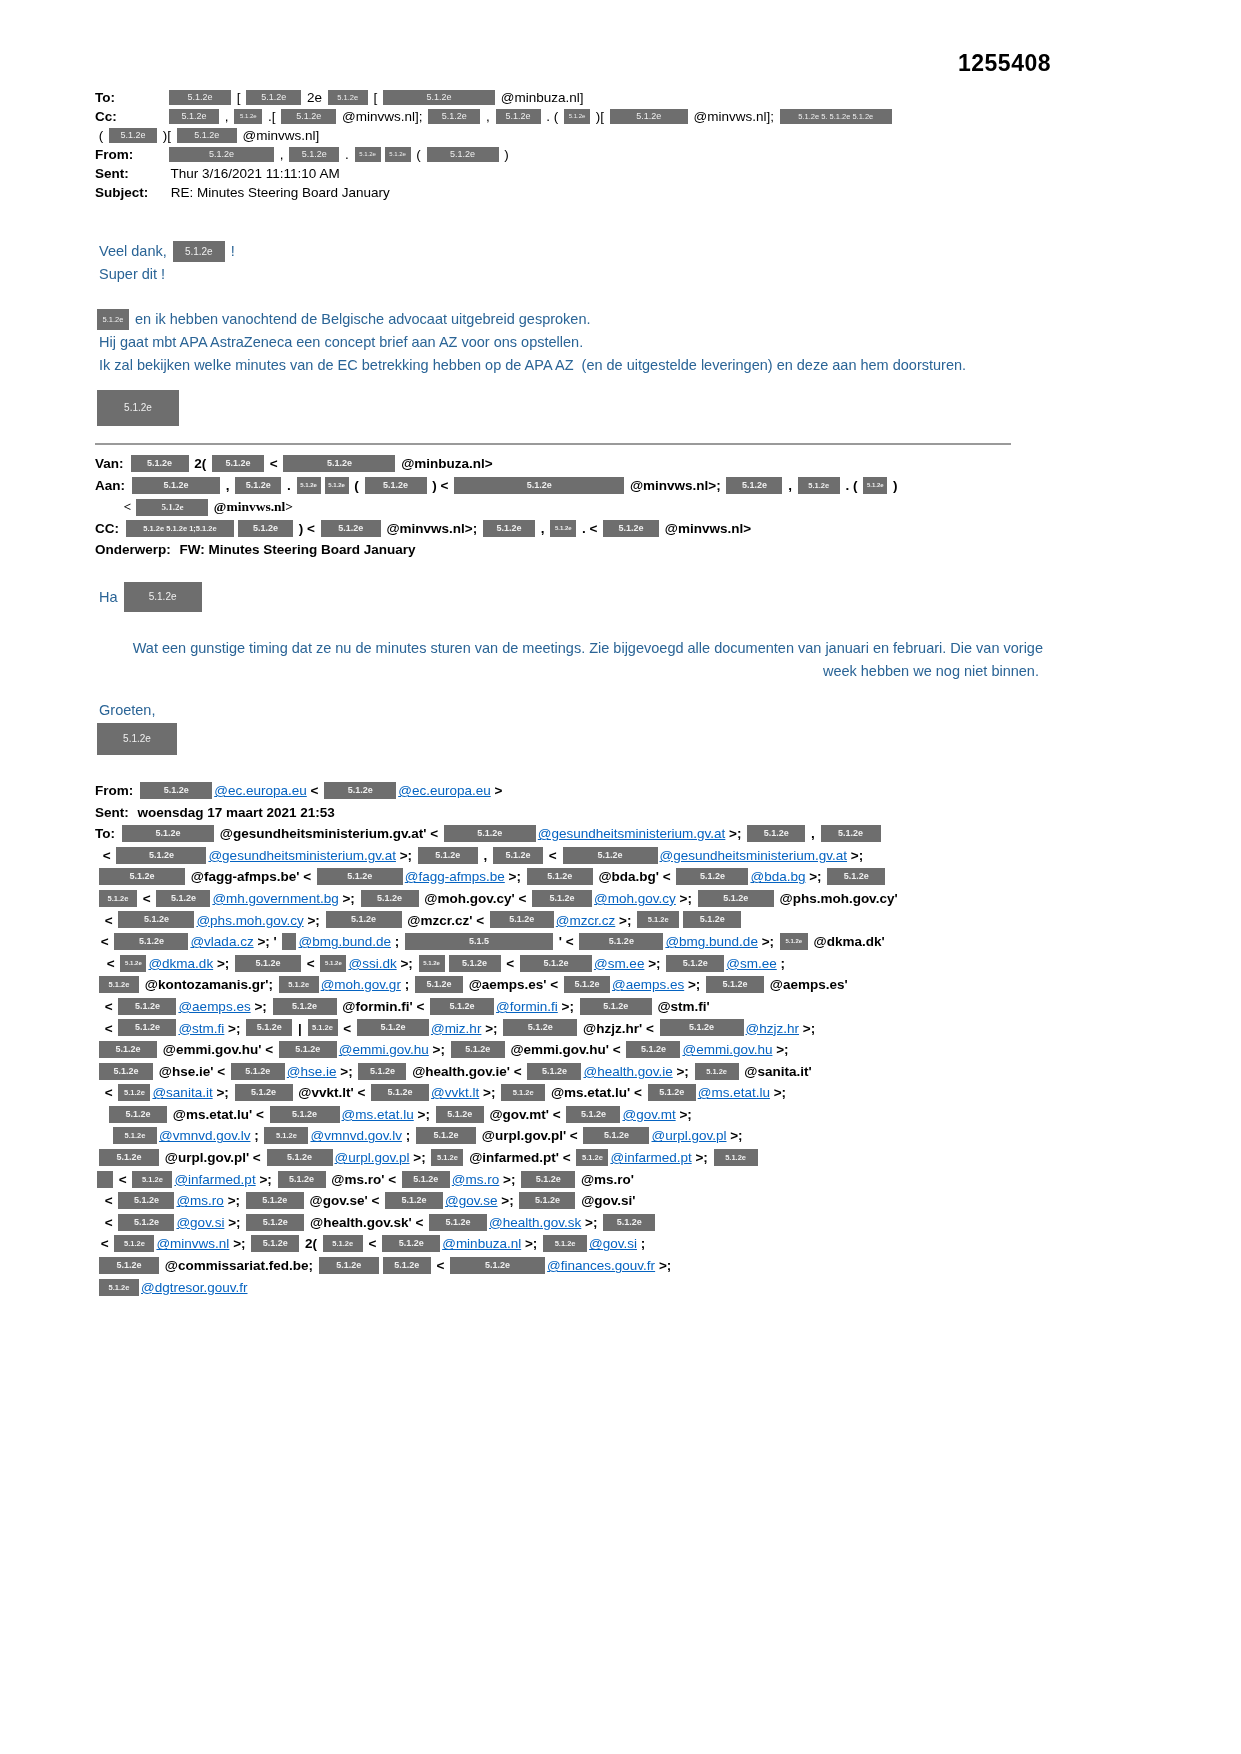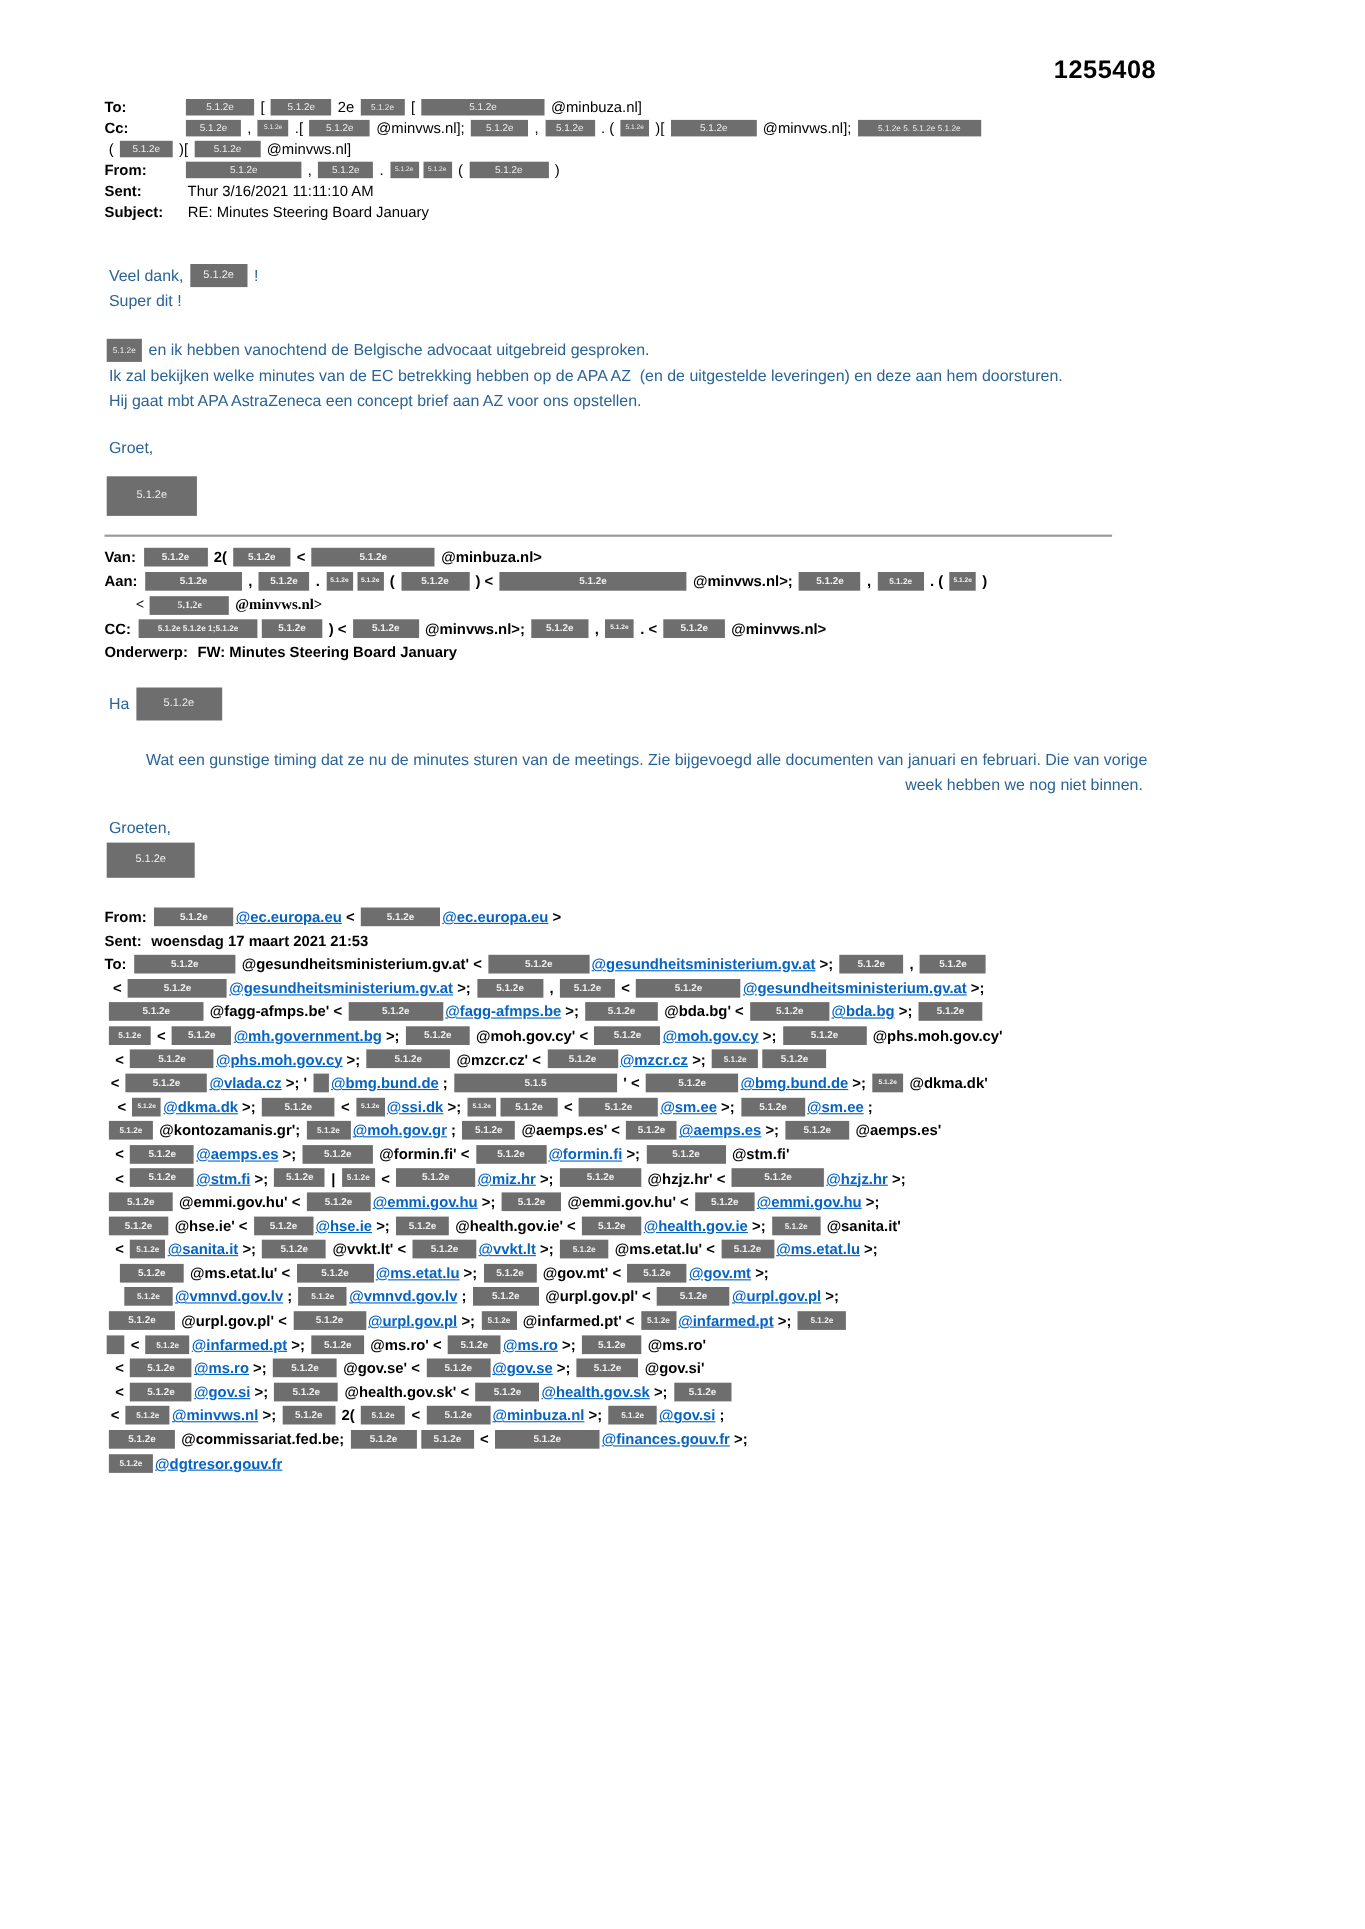--- a/index.html
+++ b/index.html
@@ -35,43 +35,42 @@
     font-size:9px;text-align:center;vertical-align:middle;
     height:16px;line-height:16px;margin:0 2px;position:relative;top:-1px;
     overflow:hidden;
   }
   .hdr .red{height:15px;line-height:15px;}
   .qhdr .red{height:17px;line-height:17px;}
   .body .red{height:21px;line-height:21px;font-size:10px;}
   .red.sm{font-size:7.5px;}
   .red.xs{font-size:6px;}
   .gap{display:inline-block;}
-  .lnk{color:#0563c1;text-decoration:underline;font-weight:700;cursor:pointer;}
+  .lnk{color:#0563c1;text-decoration:underline;font-weight:400;cursor:pointer;}
   .txt{white-space:pre-wrap;}
 </style>
 </head>
 <body>
 
 <div class="docnum">1255408</div>
 <div class="content">
     <div class="sec hdr">
       <div class="line"><span class="lblcol">To:</span><span class="red" style="width: 62px;">5.1.2e</span><span class="txt"> [ </span><span class="red" style="width: 55px;">5.1.2e</span><span class="txt"> 2e </span><span class="red sm" style="width: 40px;">5.1.2e</span><span class="txt"> [ </span><span class="red" style="width: 112px;">5.1.2e</span><span class="txt"> @minbuza.nl] </span></div>
       <div class="line"><span class="lblcol">Cc:</span><span class="red" style="width: 50px;">5.1.2e</span><span class="txt"> , </span><span class="red xs" style="width: 28px;">5.1.2e</span><span class="txt"> .[ </span><span class="red" style="width: 55px;">5.1.2e</span><span class="txt"> @minvws.nl]; </span><span class="red" style="width: 52px;">5.1.2e</span><span class="txt"> , </span><span class="red" style="width: 45px;">5.1.2e</span><span class="txt"> . ( </span><span class="red xs" style="width: 26px;">5.1.2e</span><span class="txt"> )[ </span><span class="red" style="width: 78px;">5.1.2e</span><span class="txt"> @minvws.nl]; </span><span class="red sm" style="width: 112px;">5.1.2e 5. 5.1.2e   5.1.2e</span></div>
       <div class="line"><span class="txt"> ( </span><span class="red" style="width: 48px;">5.1.2e</span><span class="txt"> )[ </span><span class="red" style="width: 60px;">5.1.2e</span><span class="txt"> @minvws.nl] </span></div>
       <div class="line"><span class="lblcol">From:</span><span class="red" style="width: 105px;">5.1.2e</span><span class="txt"> , </span><span class="red" style="width: 50px;">5.1.2e</span><span class="txt"> . </span><span class="red xs" style="width: 26px;">5.1.2e</span><span class="red xs" style="width: 26px;">5.1.2e</span><span class="txt"> ( </span><span class="red" style="width: 72px;">5.1.2e</span><span class="txt"> ) </span></div>
       <div class="line"><span class="lblcol">Sent:</span><span class="txt"> Thur 3/16/2021 11:11:10 AM </span></div>
       <div class="line"><span class="lblcol">Subject:</span><span class="txt"> RE: Minutes Steering Board January </span></div>
     </div>
     <div class="sec body sec-body1">
       <div class="line"><span class="txt"> Veel dank, </span><span class="red" style="width: 52px;">5.1.2e</span><span class="txt"> ! </span></div>
       <div class="line"><span class="txt"> Super dit ! </span></div>
       <div class="line" style="margin-top: 22px;"><span class="red sm" style="width: 32px;">5.1.2e</span><span class="txt"> en ik hebben vanochtend de Belgische advocaat uitgebreid gesproken. </span></div>
+      <div class="line"><span class="txt"> Hij gaat mbt APA AstraZeneca een concept brief aan AZ voor ons opstellen. </span></div>
       <div class="line wrap"><span class="txt"> Ik zal bekijken welke minutes van de EC betrekking hebben op de APA AZ  (en de uitgestelde leveringen) en deze aan hem doorsturen. </span></div>
-      <div class="line"><span class="txt"> Hij gaat mbt APA AstraZeneca een concept brief aan AZ voor ons opstellen. </span></div>
-      <div class="line" style="margin-top: 20px;"><span class="txt"> Groet, </span></div>
       <div class="line" style="margin-top: 14px;"><span class="red" style="width: 82px; height: 36px; line-height: 36px;">5.1.2e</span></div>
     </div>
     <div class="sec sec-rule">
       <div class="rule-line"></div>
     </div>
     <div class="sec qhdr sec-qhdr1">
       <div class="line"><span class="lbl">Van:</span><span class="red" style="width: 58px;">5.1.2e</span><span class="txt"> 2( </span><span class="red" style="width: 52px;">5.1.2e</span><span class="txt"> &lt; </span><span class="red" style="width: 112px;">5.1.2e</span><span class="txt"> @minbuza.nl&gt; </span></div>
       <div class="line"><span class="lbl">Aan:</span><span class="red" style="width: 88px;">5.1.2e</span><span class="txt"> , </span><span class="red" style="width: 46px;">5.1.2e</span><span class="txt"> . </span><span class="red xs" style="width: 24px;">5.1.2e</span><span class="red xs" style="width: 24px;">5.1.2e</span><span class="txt"> ( </span><span class="red" style="width: 62px;">5.1.2e</span><span class="txt"> ) &lt; </span><span class="red" style="width: 170px;">5.1.2e</span><span class="txt"> @minvws.nl&gt;; </span><span class="red" style="width: 56px;">5.1.2e</span><span class="txt"> , </span><span class="red sm" style="width: 42px;">5.1.2e</span><span class="txt"> . ( </span><span class="red xs" style="width: 24px;">5.1.2e</span><span class="txt"> ) </span></div>
       <div class="line" style="margin-left: 25px; font-family: Liberation Serif, serif;"><span class="txt"> &lt; </span><span class="red" style="width: 72px;">5.1.2e</span><span class="txt"> @minvws.nl&gt; </span></div>
       <div class="line"><span class="lbl">CC:</span><span class="red sm" style="width: 108px;">5.1.2e  5.1.2e 1;5.1.2e</span><span class="red" style="width: 55px;">5.1.2e</span><span class="txt"> ) &lt; </span><span class="red" style="width: 60px;">5.1.2e</span><span class="txt"> @minvws.nl&gt;; </span><span class="red" style="width: 52px;">5.1.2e</span><span class="txt"> , </span><span class="red xs" style="width: 26px;">5.1.2e</span><span class="txt"> . &lt; </span><span class="red" style="width: 56px;">5.1.2e</span><span class="txt"> @minvws.nl&gt; </span></div>

